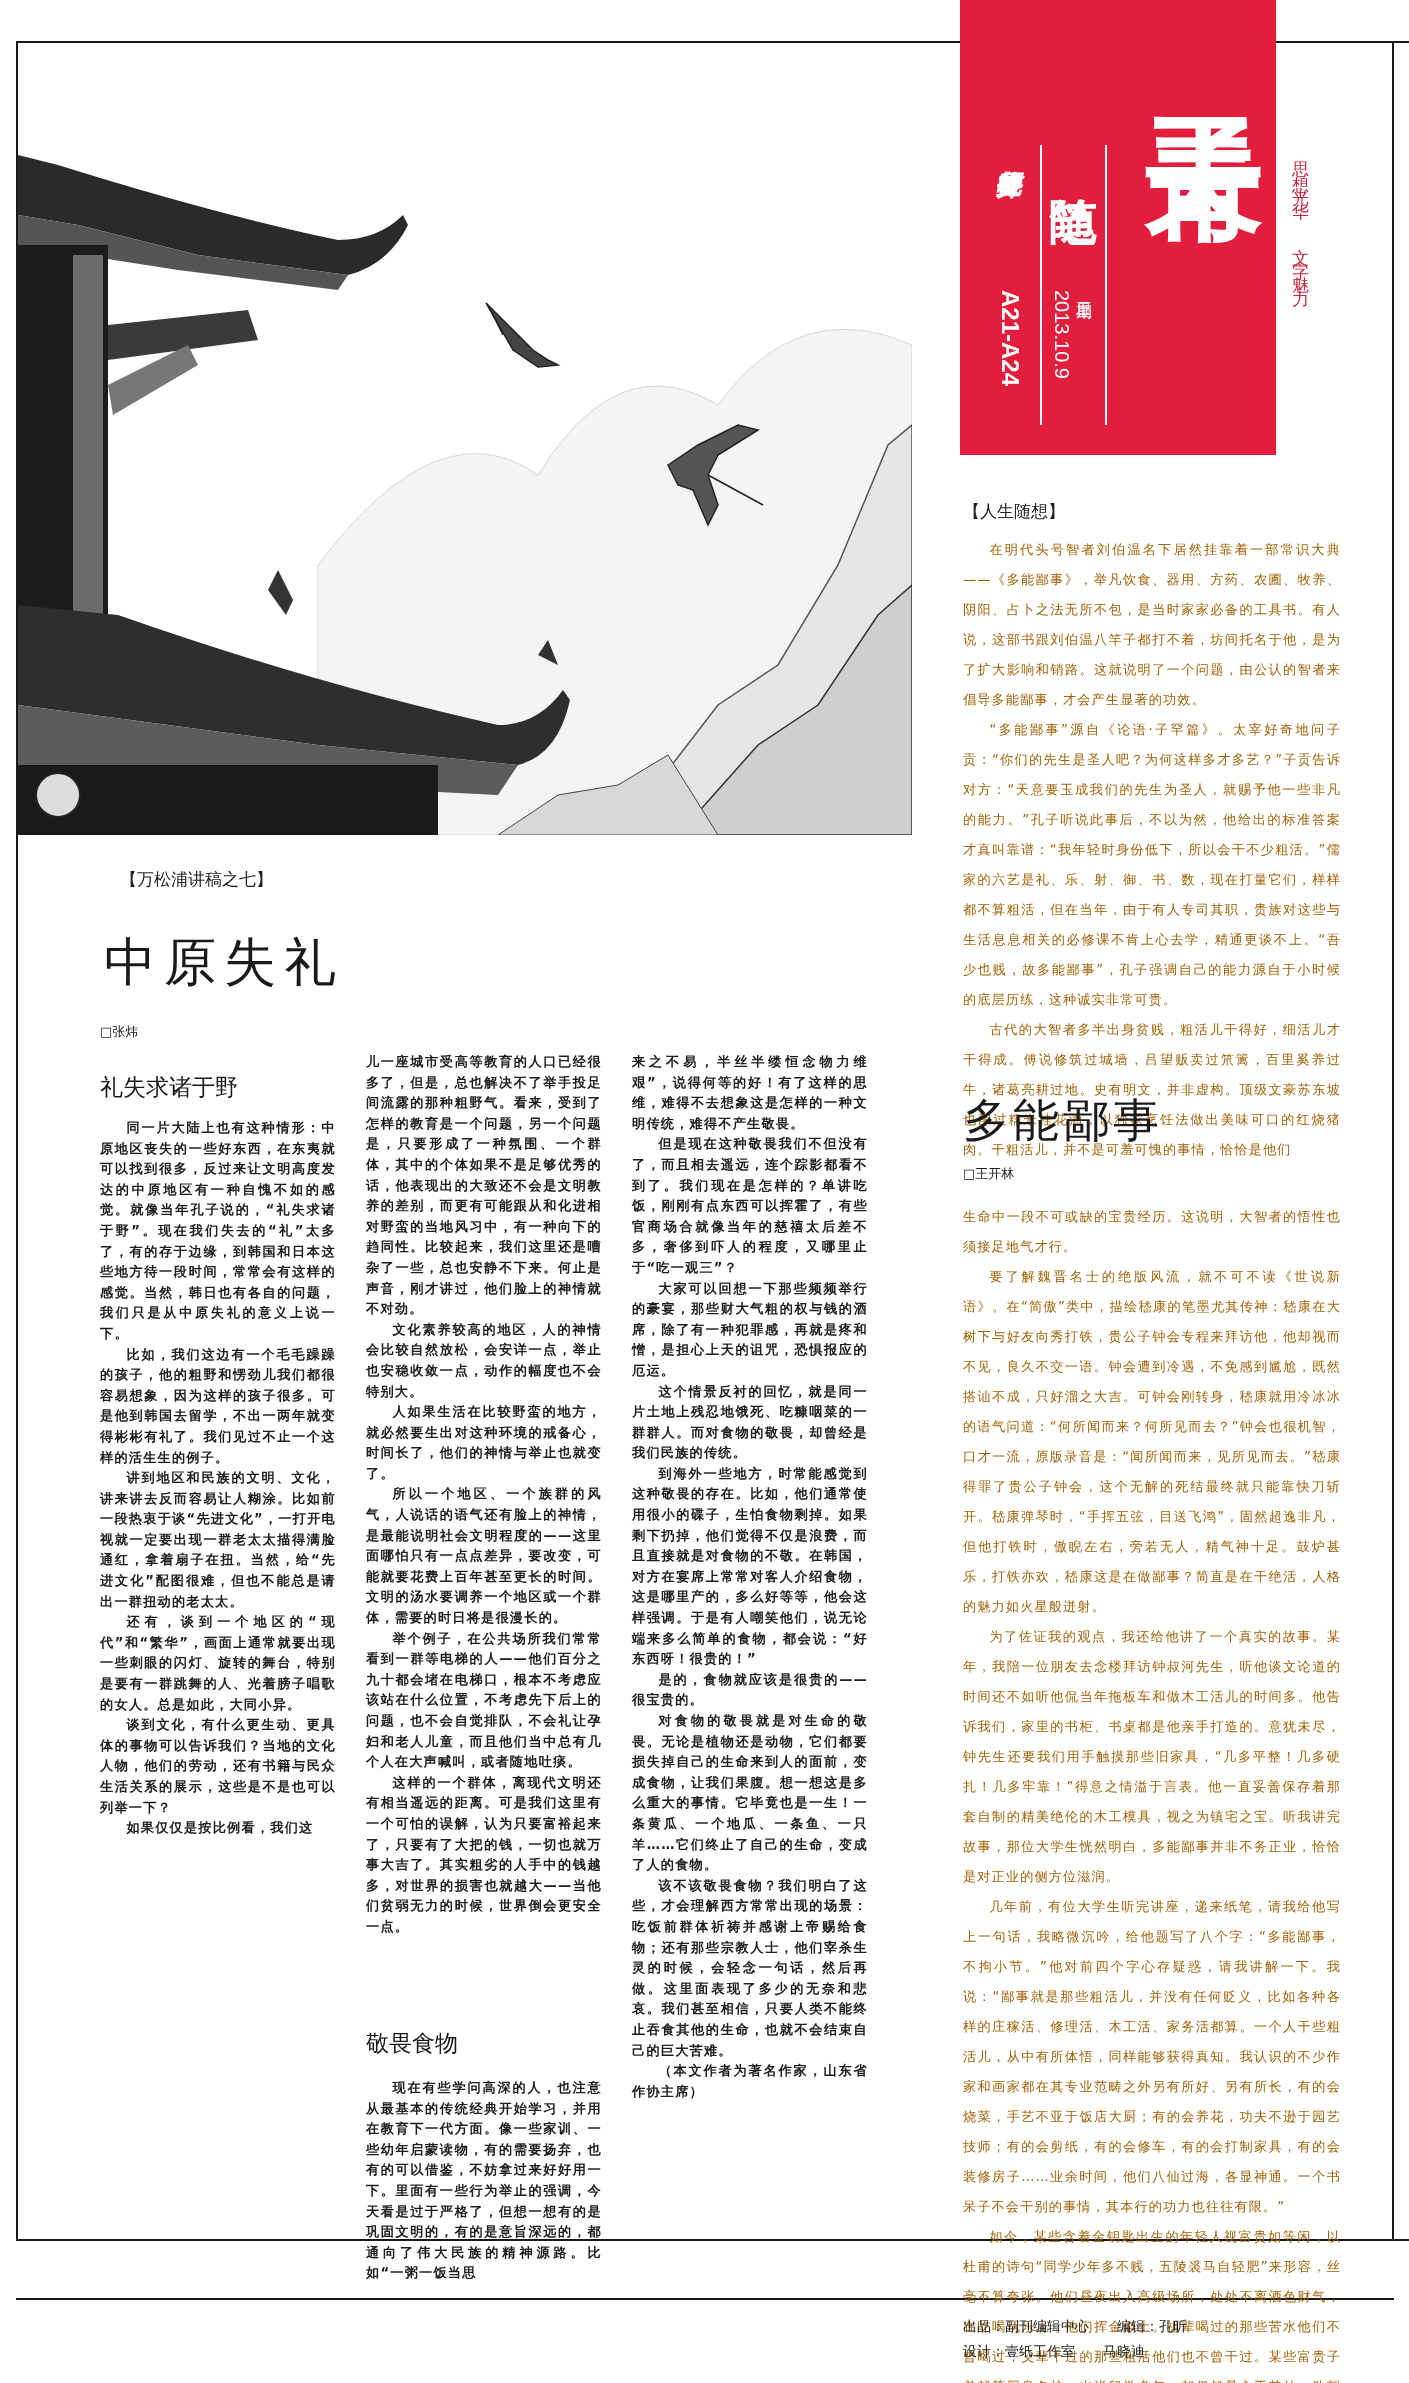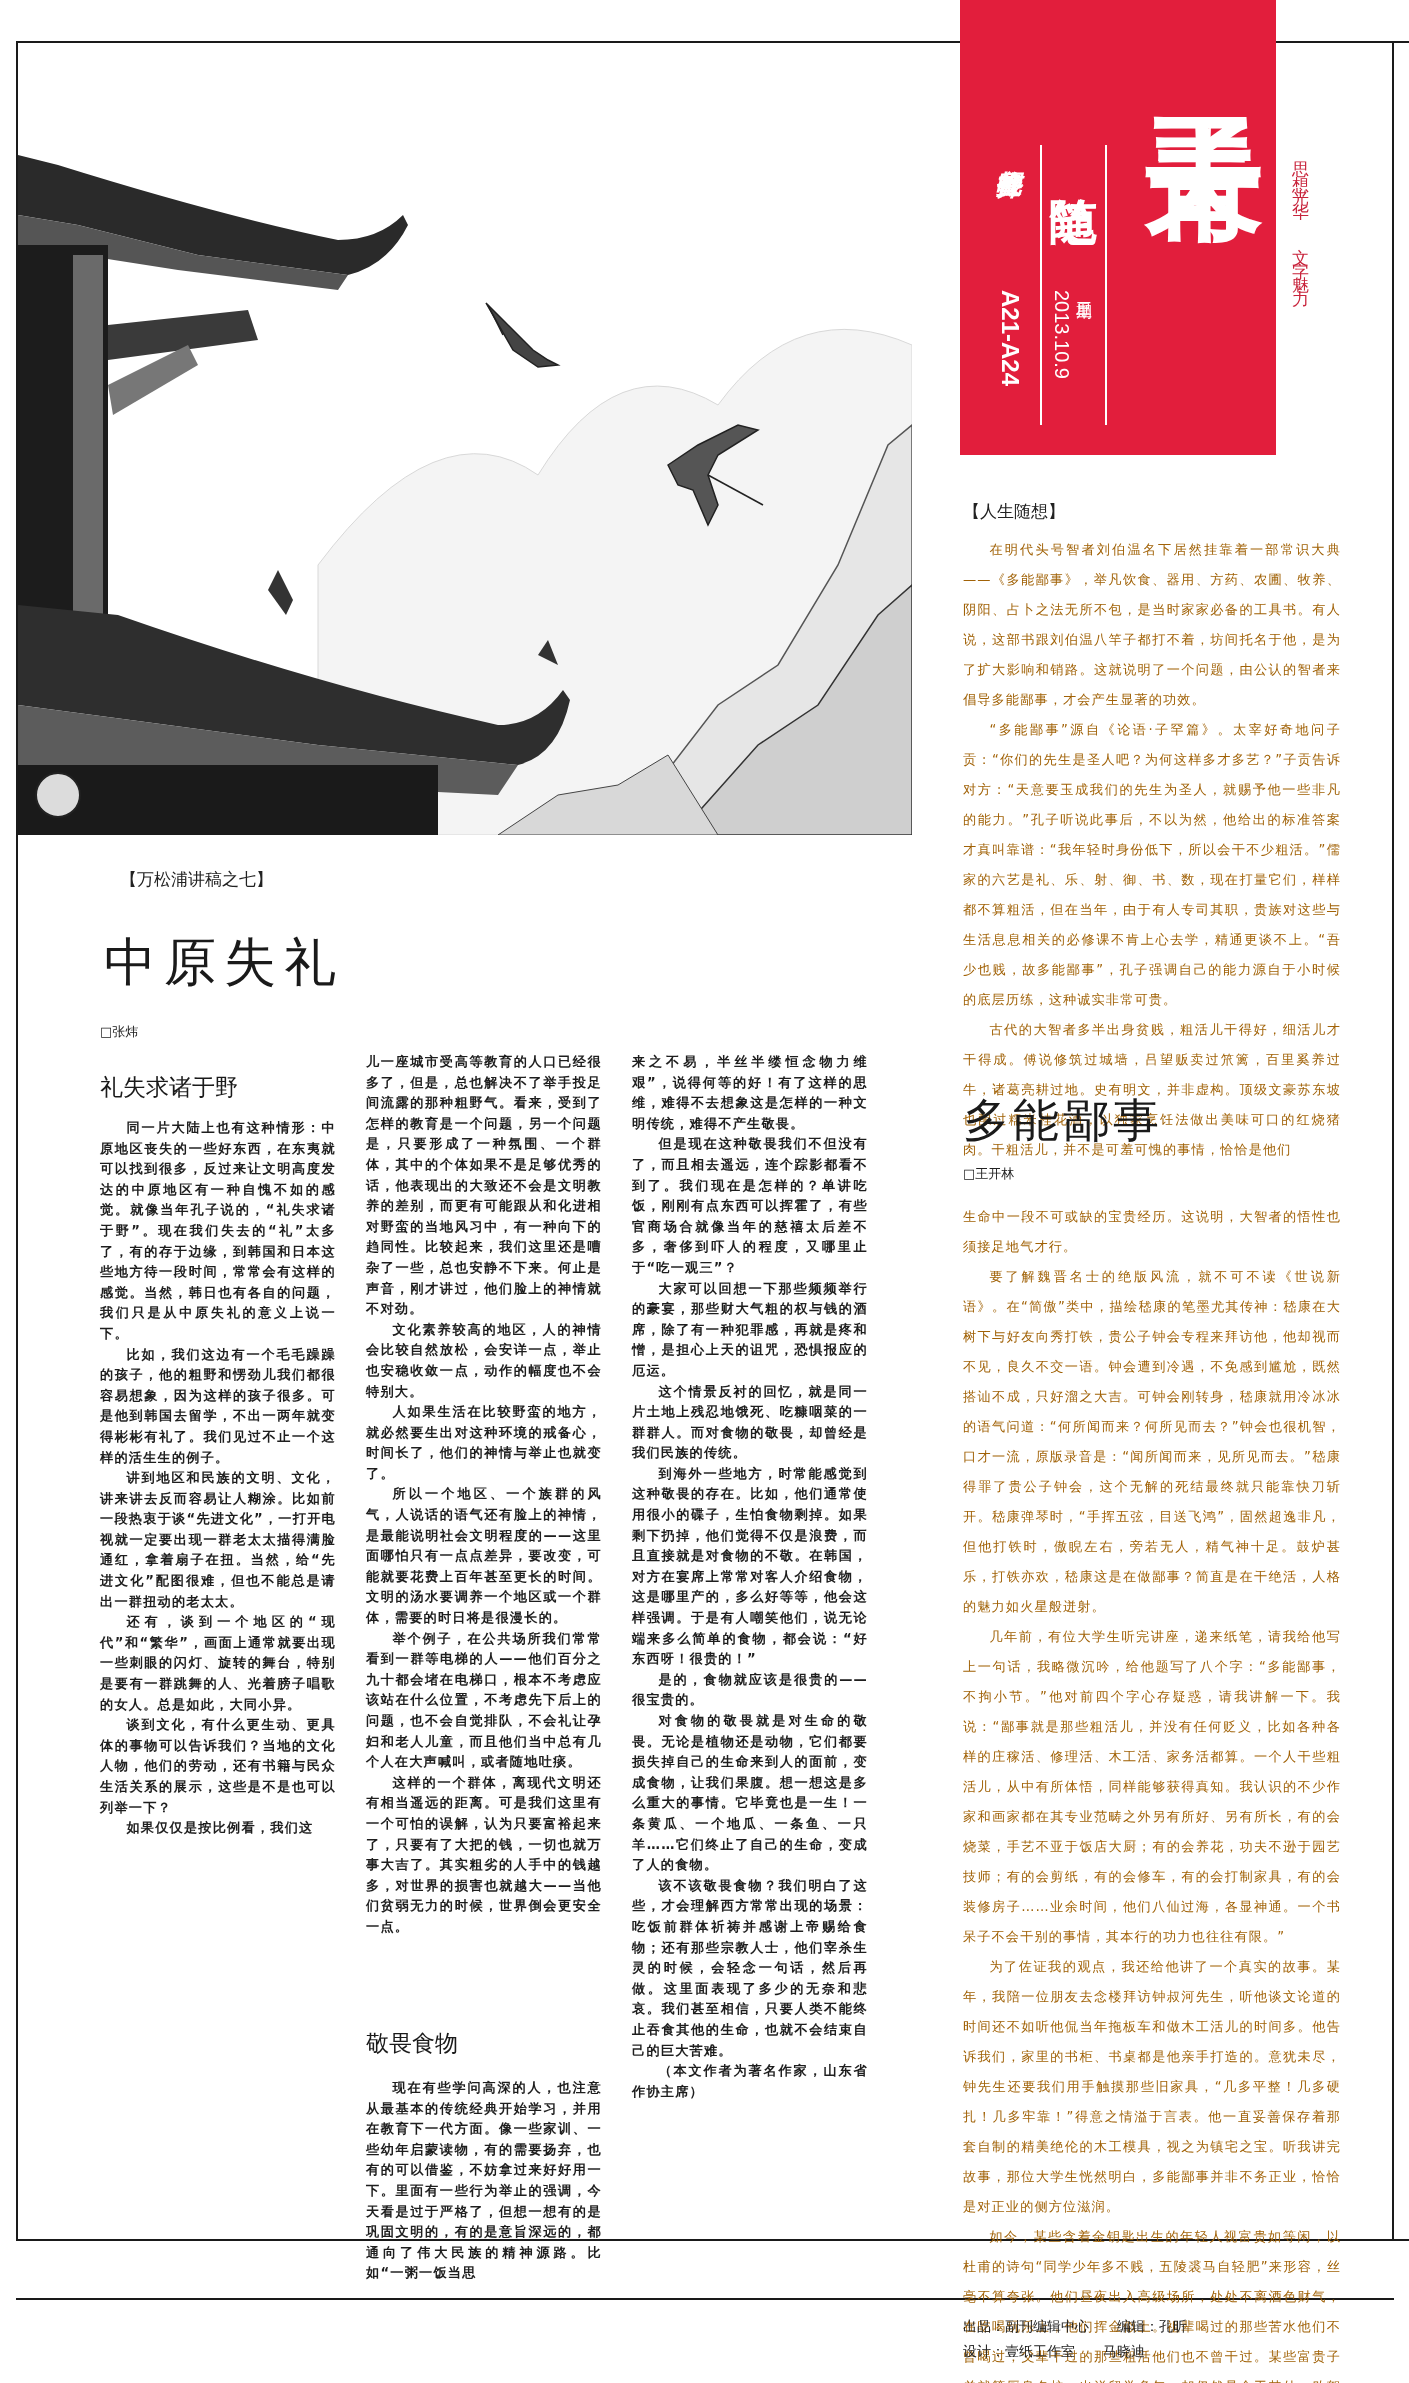--- a/index.html
+++ b/index.html
@@ -177,20 +177,20 @@
 <div class="right-col" style="top:535px;">
   <p>在明代头号智者刘伯温名下居然挂靠着一部常识大典——《多能鄙事》，举凡饮食、器用、方药、农圃、牧养、阴阳、占卜之法无所不包，是当时家家必备的工具书。有人说，这部书跟刘伯温八竿子都打不着，坊间托名于他，是为了扩大影响和销路。这就说明了一个问题，由公认的智者来倡导多能鄙事，才会产生显著的功效。</p>
   <p>“多能鄙事”源自《论语·子罕篇》。太宰好奇地问子贡：“你们的先生是圣人吧？为何这样多才多艺？”子贡告诉对方：“天意要玉成我们的先生为圣人，就赐予他一些非凡的能力。”孔子听说此事后，不以为然，他给出的标准答案才真叫靠谱：“我年轻时身份低下，所以会干不少粗活。”儒家的六艺是礼、乐、射、御、书、数，现在打量它们，样样都不算粗活，但在当年，由于有人专司其职，贵族对这些与生活息息相关的必修课不肯上心去学，精通更谈不上。“吾少也贱，故多能鄙事”，孔子强调自己的能力源自于小时候的底层历练，这种诚实非常可贵。</p>
   <p>古代的大智者多半出身贫贱，粗活儿干得好，细活儿才干得成。傅说修筑过城墙，吕望贩卖过笊篱，百里奚养过牛，诸葛亮耕过地。史有明文，并非虚构。顶级文豪苏东坡也酿过糯米桂花酒，以独家烹饪法做出美味可口的红烧猪肉。干粗活儿，并不是可羞可愧的事情，恰恰是他们</p>
 </div>
 <div class="title-main" style="left:963px; top:1090px; font-size:46px; letter-spacing:4px;">多能鄙事</div>
 <div class="byline" style="left:963px; top:1165px;">□王开林</div>
 <div class="right-col" style="top:1202px;">
   <p class="noindent">生命中一段不可或缺的宝贵经历。这说明，大智者的悟性也须接足地气才行。</p>
   <p>要了解魏晋名士的绝版风流，就不可不读《世说新语》。在“简傲”类中，描绘嵇康的笔墨尤其传神：嵇康在大树下与好友向秀打铁，贵公子钟会专程来拜访他，他却视而不见，良久不交一语。钟会遭到冷遇，不免感到尴尬，既然搭讪不成，只好溜之大吉。可钟会刚转身，嵇康就用冷冰冰的语气问道：“何所闻而来？何所见而去？”钟会也很机智，口才一流，原版录音是：“闻所闻而来，见所见而去。”嵇康得罪了贵公子钟会，这个无解的死结最终就只能靠快刀斩开。嵇康弹琴时，“手挥五弦，目送飞鸿”，固然超逸非凡，但他打铁时，傲睨左右，旁若无人，精气神十足。鼓炉甚乐，打铁亦欢，嵇康这是在做鄙事？简直是在干绝活，人格的魅力如火星般迸射。</p>
+  <p>为了佐证我的观点，我还给他讲了一个真实的故事。某年，我陪一位朋友去念楼拜访钟叔河先生，听他谈文论道的时间还不如听他侃当年拖板车和做木工活儿的时间多。他告诉我们，家里的书柜、书桌都是他亲手打造的。意犹未尽，钟先生还要我们用手触摸那些旧家具，“几多平整！几多硬扎！几多牢靠！”得意之情溢于言表。他一直妥善保存着那套自制的精美绝伦的木工模具，视之为镇宅之宝。听我讲完故事，那位大学生恍然明白，多能鄙事并非不务正业，恰恰是对正业的侧方位滋润。</p>
   <p>几年前，有位大学生听完讲座，递来纸笔，请我给他写上一句话，我略微沉吟，给他题写了八个字：“多能鄙事，不拘小节。”他对前四个字心存疑惑，请我讲解一下。我说：“鄙事就是那些粗活儿，并没有任何贬义，比如各种各样的庄稼活、修理活、木工活、家务活都算。一个人干些粗活儿，从中有所体悟，同样能够获得真知。我认识的不少作家和画家都在其专业范畴之外另有所好、另有所长，有的会烧菜，手艺不亚于饭店大厨；有的会养花，功夫不逊于园艺技师；有的会剪纸，有的会修车，有的会打制家具，有的会装修房子……业余时间，他们八仙过海，各显神通。一个书呆子不会干别的事情，其本行的功力也往往有限。”</p>
-  <p>为了佐证我的观点，我还给他讲了一个真实的故事。某年，我陪一位朋友去念楼拜访钟叔河先生，听他谈文论道的时间还不如听他侃当年拖板车和做木工活儿的时间多。他告诉我们，家里的书柜、书桌都是他亲手打造的。意犹未尽，钟先生还要我们用手触摸那些旧家具，“几多平整！几多硬扎！几多牢靠！”得意之情溢于言表。他一直妥善保存着那套自制的精美绝伦的木工模具，视之为镇宅之宝。听我讲完故事，那位大学生恍然明白，多能鄙事并非不务正业，恰恰是对正业的侧方位滋润。</p>
   <p>如今，某些含着金钥匙出生的年轻人视富贵如等闲，以杜甫的诗句“同学少年多不贱，五陵裘马自轻肥”来形容，丝毫不算夸张。他们昼夜出入高级场所，处处不离酒色财气，在吃喝玩乐上，他们挥金似土。祖辈喝过的那些苦水他们不曾喝过，父辈干过的那些粗活他们也不曾干过。某些富贵子弟就算厕身名校，出洋留学多年，却仍然是金玉其外，败絮其中。要说他们多能鄙事，我们还须脑筋急转弯，此“鄙事”非彼鄙事，正事不立，则鄙事真鄙。</p>
   <p>（本文作者为著名作家）</p>
 </div>
 
 <div class="footer" style="top:2318px;">出品：副刊编辑中心　　编辑：孔昕</div>
 <div class="footer" style="top:2343px;">设计：壹纸工作室　　马晓迪</div>
 
 </body></html>

